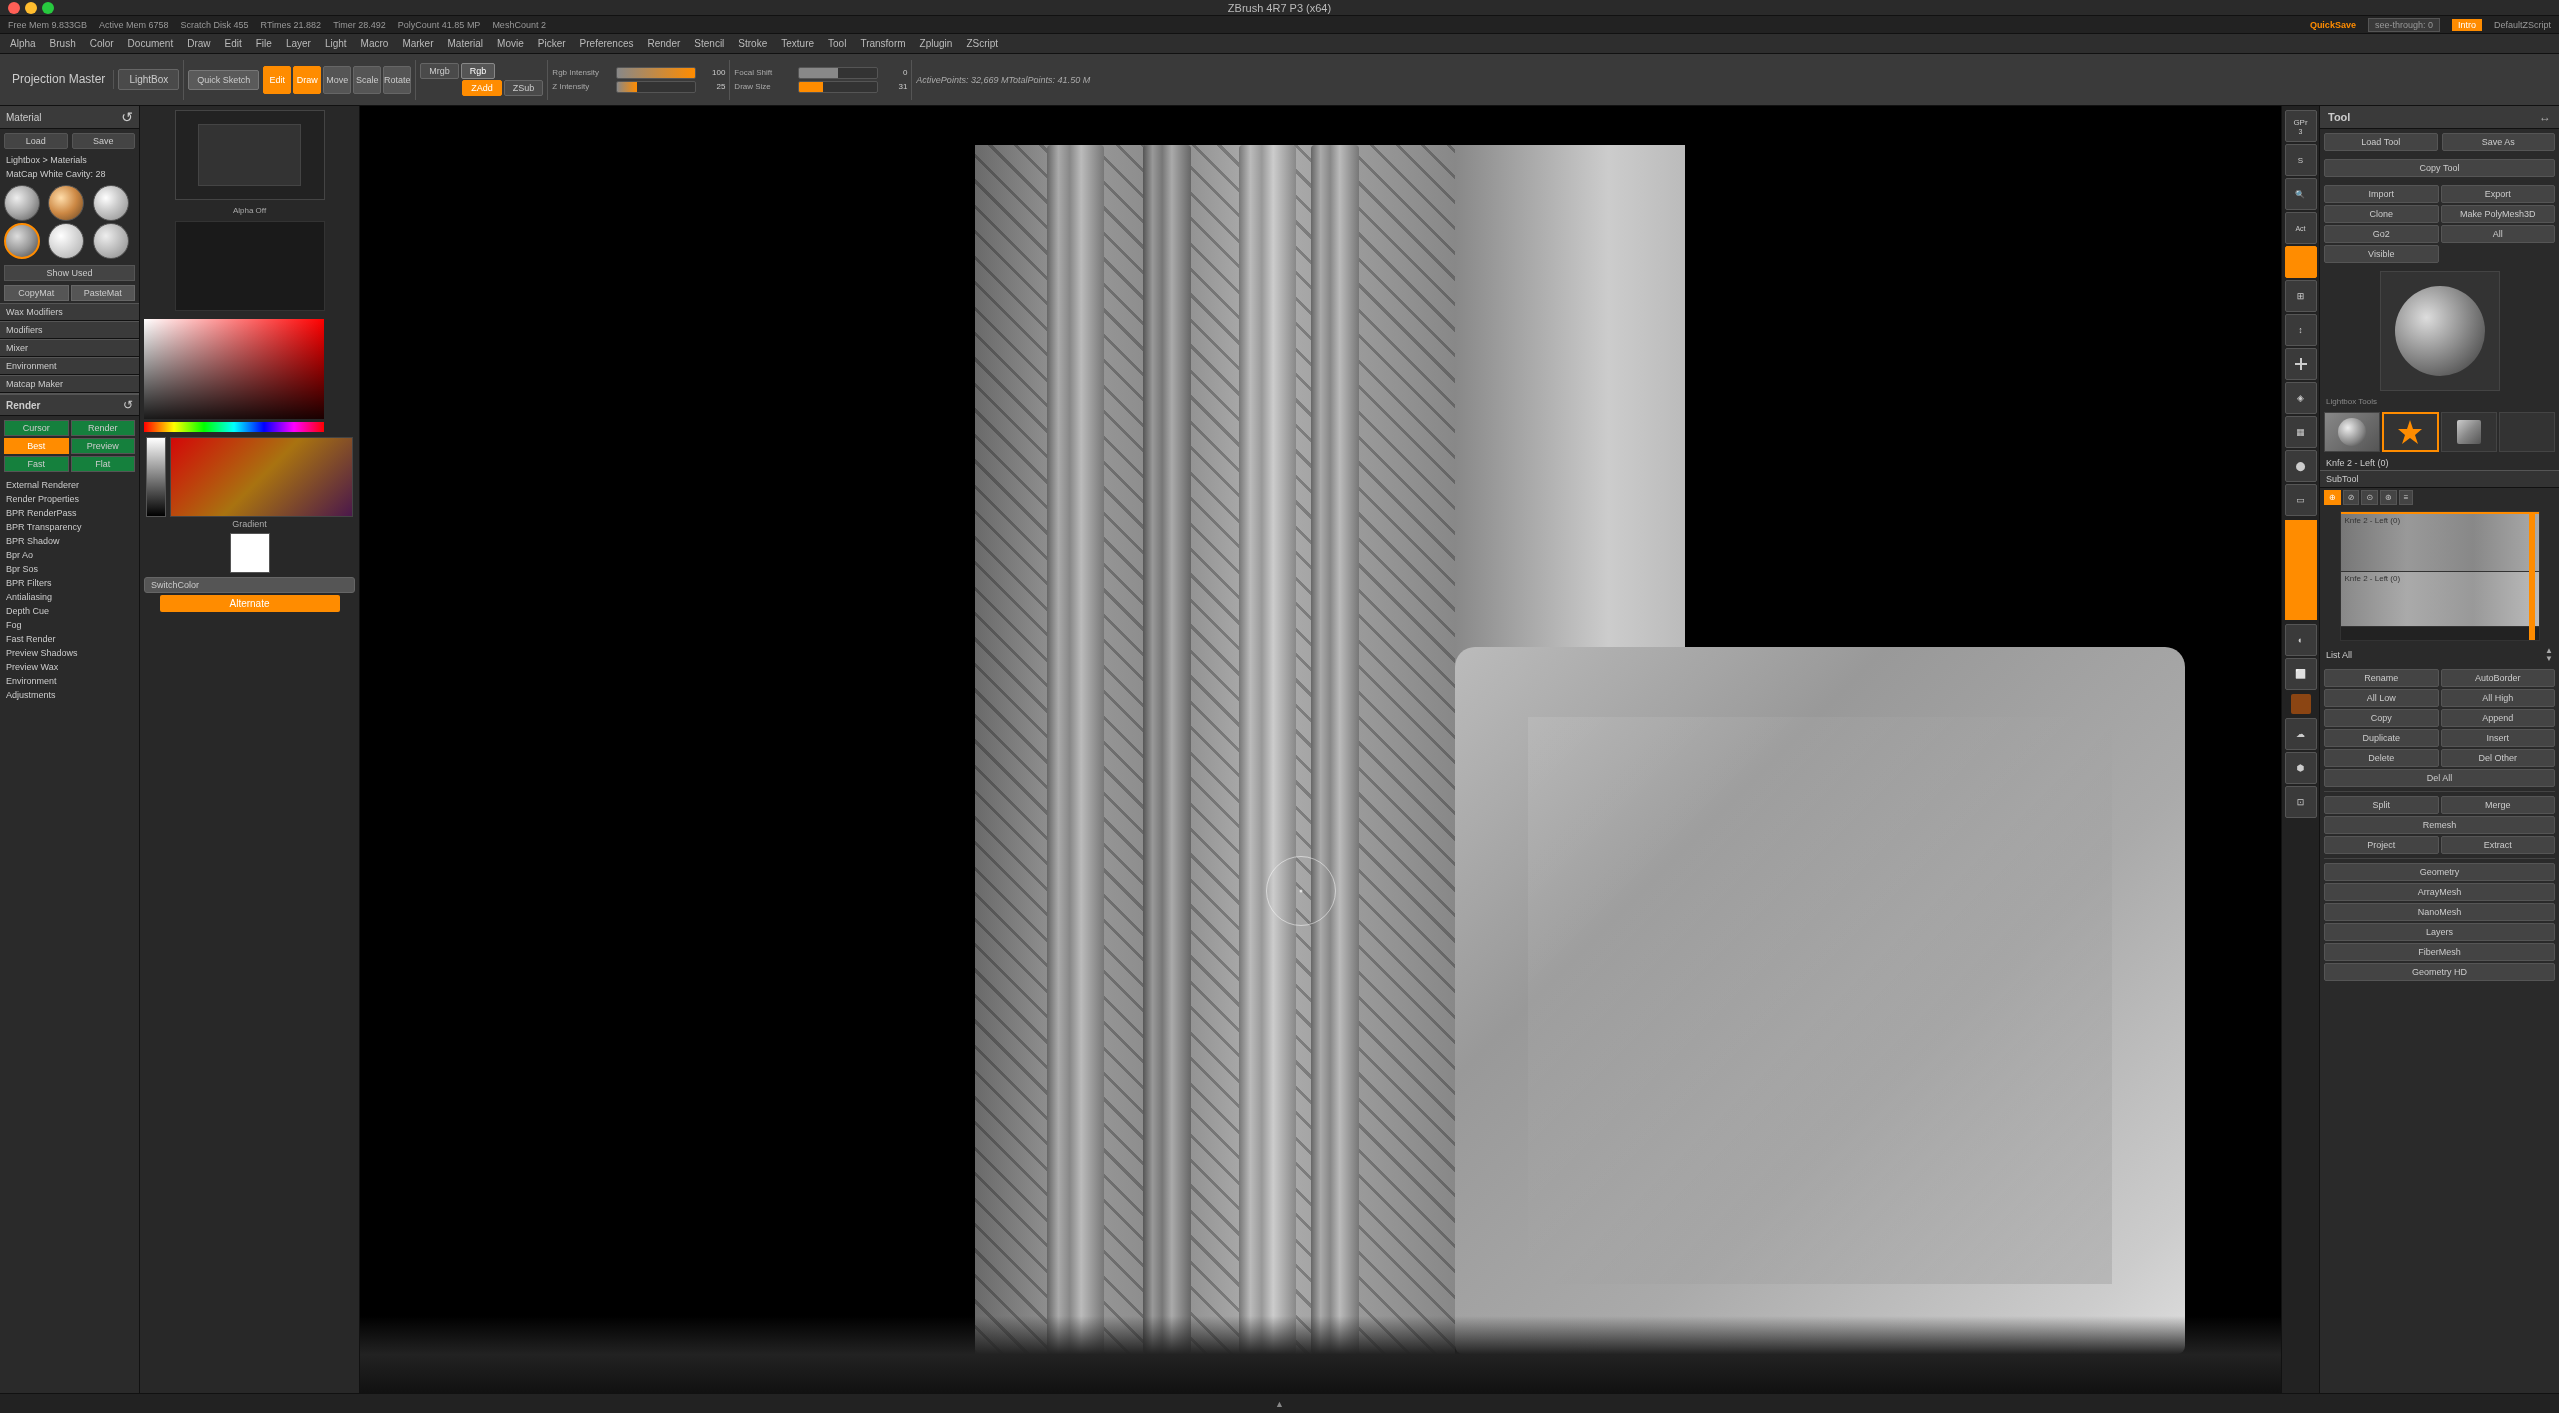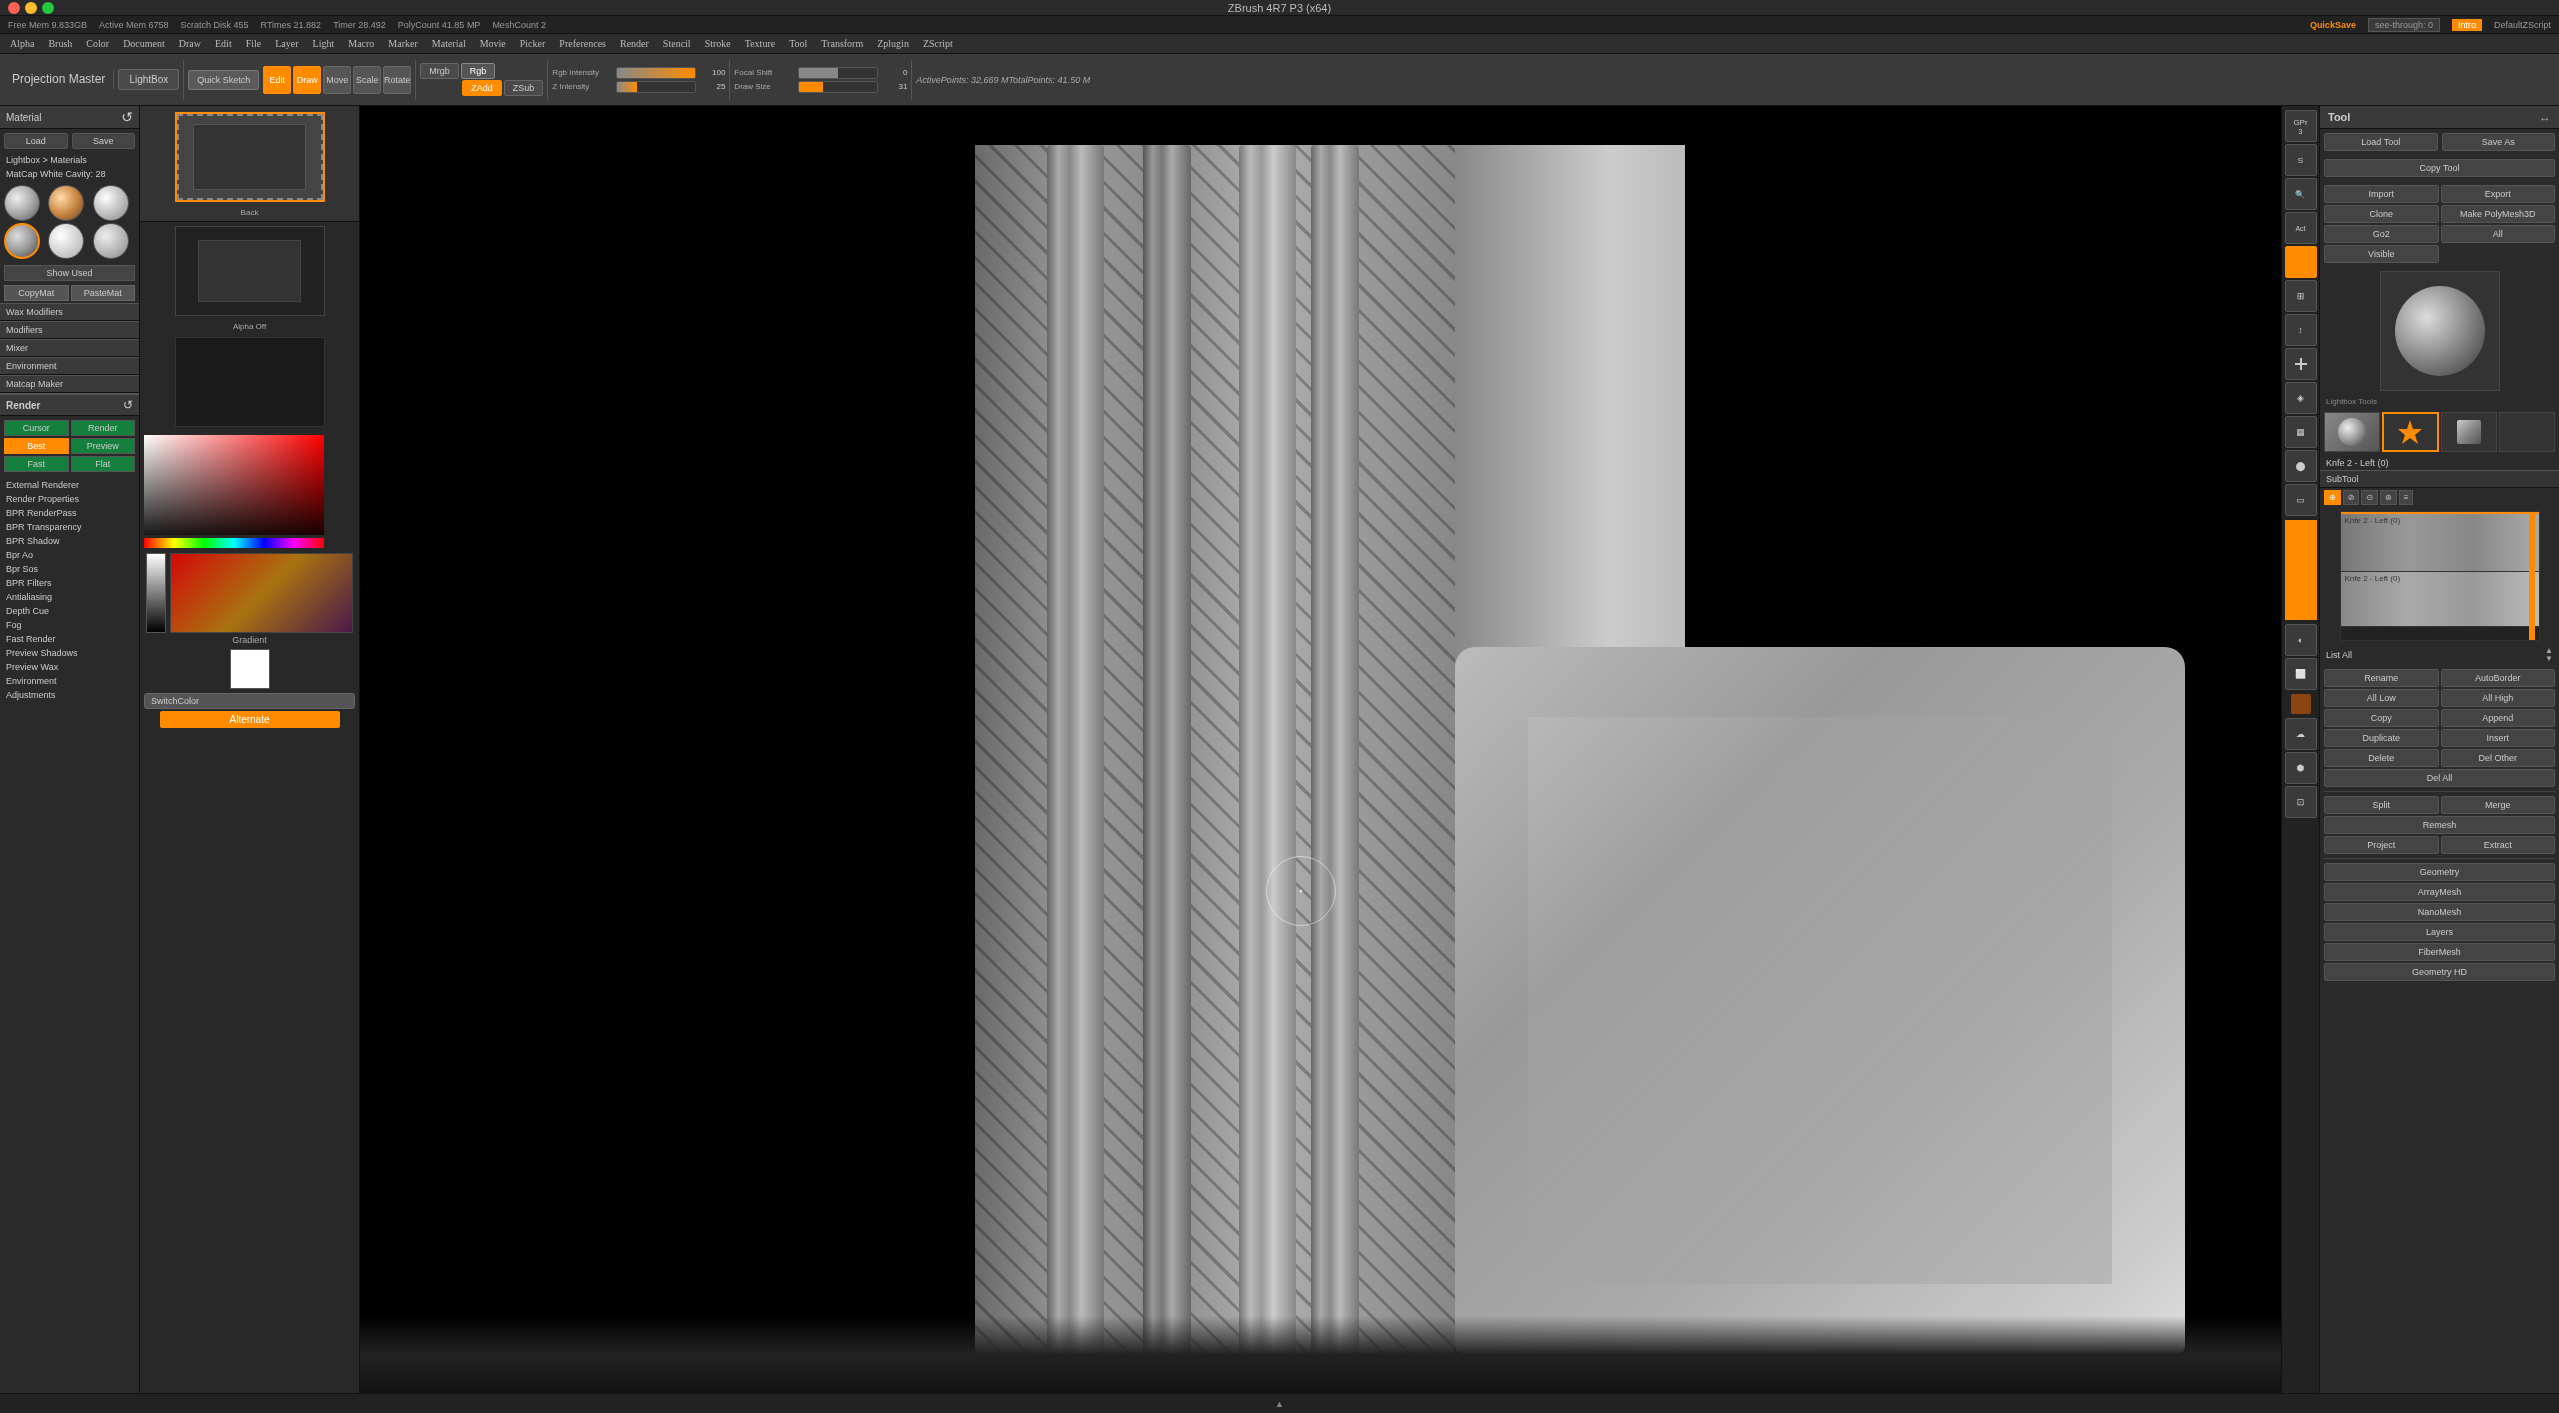--- a/index.html
+++ b/index.html
@@ -46,21 +46,20 @@
 
     
     .menu-bar {
       height: 20px;
       background: #2e2e2e;
       display: flex;
       align-items: center;
       padding: 0 4px;
       gap: 2px;
       border-bottom: 1px solid #111;
-      font-family: Liberation Serif, serif;
     }
     .menu-item {
       padding: 2px 6px;
       font-size: 10px;
       color: #bbb;
       cursor: pointer;
       border-radius: 2px;
     }
 
     
@@ -809,28 +808,20 @@
     <div class="render-item">Fog</div>
     <div class="render-item">Fast Render</div>
     <div class="render-item">Preview Shadows</div>
     <div class="render-item">Preview Wax</div>
     <div class="render-item">Environment</div>
     <div class="render-item">Adjustments</div>
   </div>
 
   <div class="left-mid-panel">
 
-    <div style="background:#333;padding:2px;border-bottom:1px solid #111;">
-      <div class="thumb-item selected" style="width:150px;height:90px;margin:4px auto;">
-        <div style="width:100%;height:100%;background:#444;border:2px dashed #888;display:flex;align-items:center;justify-content:center;">
-          <div style="width:80%;height:80%;background:#333;border:1px solid #555;"></div>
-        </div>
-      </div>
-      <div style="font-size:8px;text-align:center;color:#aaa;padding:2px;">Back</div>
-    </div>
 
     <div style="width:150px;height:90px;margin:4px auto;background:#222;border:1px solid #444;display:flex;align-items:center;justify-content:center;">
       <div style="width:70%;height:70%;background:#333;border:1px solid #444;"></div>
     </div>
 
     <div style="font-size:8px;text-align:center;color:#aaa;padding:2px;">Alpha Off</div>
 
     <div style="width:150px;height:90px;margin:4px auto;background:#1a1a1a;border:1px solid #333;"></div>
 
     <div class="color-picker">

